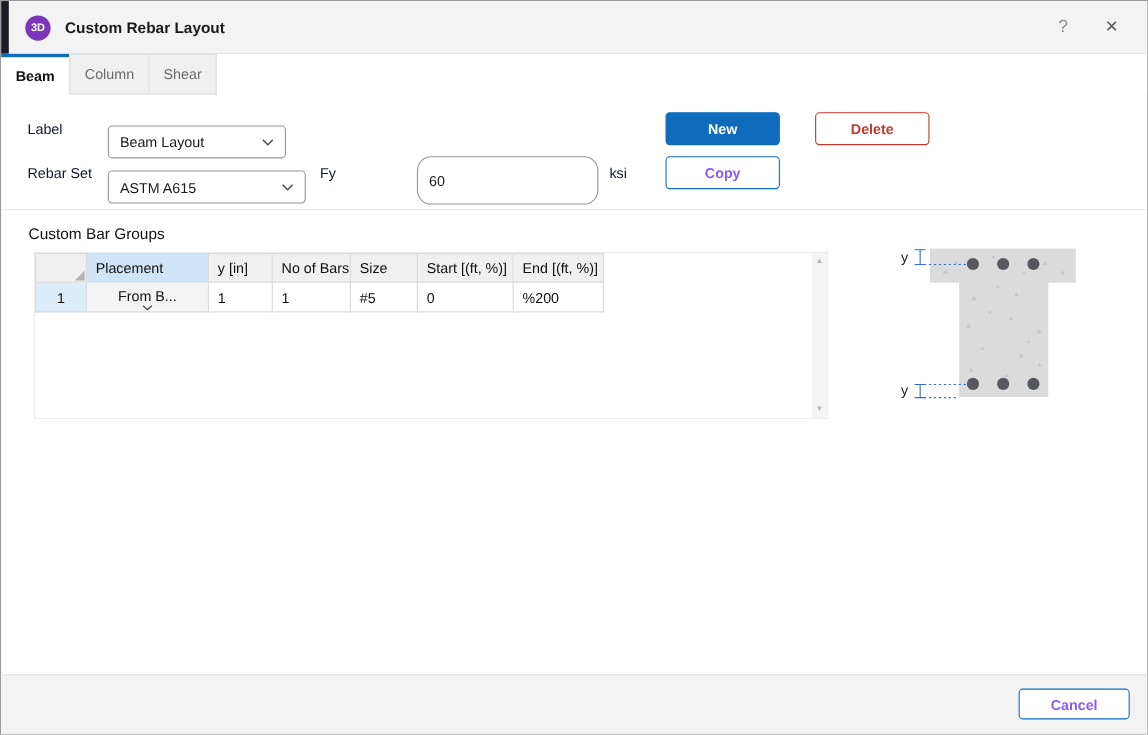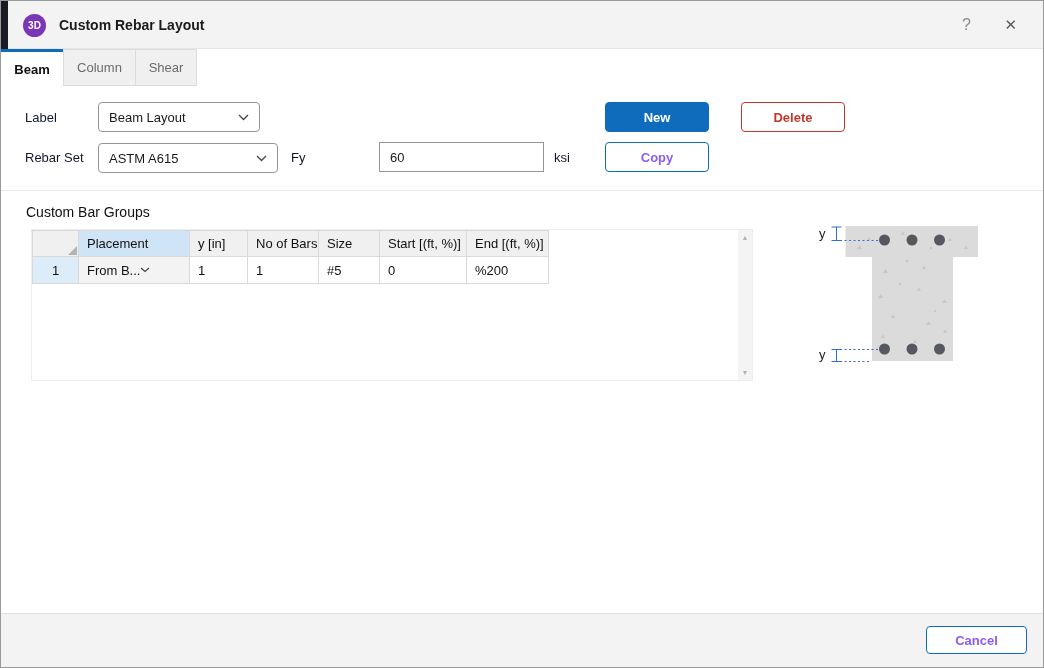--- a/index.html
+++ b/index.html
@@ -16,40 +16,40 @@
   
   .tabbar{position:absolute;left:0;top:48px;width:100%;height:37px;display:flex;background:#fff;}
   .tab{height:37px;display:flex;align-items:center;justify-content:center;font-size:13px;box-sizing:border-box;}
   .tab.active{width:62px;background:#fff;border-top:3px solid #0f6cbd;font-weight:bold;color:#111;}
   .tab.inactive{background:#f0f0f0;color:#6b6b6b;border:1px solid #dcdcdc;}
   .tab.col{width:73px;}
   .tab.shear{width:61px;border-left:none;}
 
   
   .flabel{position:absolute;font-size:13px;color:#0f172a;}
-  .combo{position:absolute;height:30px;background:#fff;border:1px solid #969696;border-radius:4px;box-sizing:border-box;display:flex;align-items:center;font-size:13px;color:#1a1a1a;padding:0 10px;justify-content:space-between;}
-  .textbox{position:absolute;height:30px;background:#fff;border:1px solid #969696;border-radius:0;box-sizing:border-box;font-size:13px;color:#1a1a1a;padding:0 10px;font-family:"Liberation Sans",sans-serif;outline:none;}
+  .combo{position:absolute;height:30px;background:#fff;border:1px solid #969696;border-radius:4px;box-sizing:border-box;display:flex;align-items:center;font-size:13px;color:#1a1a1a;padding:0 10px;justify-content:space-between;margin-top:12px;}
+  .textbox{position:absolute;height:44px;background:#fff;border:1px solid #969696;border-radius:13px;box-sizing:border-box;font-size:13px;color:#1a1a1a;padding:0 10px;font-family:"Liberation Sans",sans-serif;outline:none;}
   .btn{position:absolute;width:104px;height:30px;border-radius:4px;font-size:13px;font-weight:600;display:flex;align-items:center;justify-content:center;box-sizing:border-box;cursor:default;}
   .btn-primary{background:#0f6cbd;color:#fff;border:1px solid #0f6cbd;}
   .btn-outline-blue{background:#fff;color:#8b5cf6;border:1px solid #0f6cbd;}
   .btn-outline-red{background:#fff;color:#c0392b;border:1px solid #c0392b;}
 
   .sep{position:absolute;left:0;width:100%;height:1px;background:#e8e8e8;}
 
   
   .section-title{position:absolute;left:25px;top:203px;font-size:14px;color:#111;}
   .grid-viewport{position:absolute;left:30px;top:228px;width:722px;height:152px;background:#fff;border:1px solid #ededed;box-sizing:border-box;}
   .trow{display:flex;height:27px;}
   .tcell{box-sizing:border-box;border-right:1px solid #d9d9d9;border-bottom:1px solid #d9d9d9;font-size:13px;color:#111;display:flex;align-items:center;padding:0 8px;white-space:nowrap;overflow:hidden;}
   .tcell.hd{background:#f0f0f0;}
   .tcell.hd-sel{background:#cfe4f6;}
   .tcell.corner{background:#f0f0f0;position:relative;border-left:1px solid #d9d9d9;border-top:1px solid #d9d9d9;}
   .corner-diag{position:absolute;right:1px;bottom:1px;width:0;height:0;border-left:9px solid transparent;border-bottom:9px solid #b3b3b3;}
   .tcell.rownum{background:#ddecf9;justify-content:center;border-left:1px solid #d9d9d9;}
-  .tcell.editor{background:#f3f3f3;justify-content:flex-start;}
+  .tcell.editor{background:#f3f3f3;justify-content:flex-end;flex-direction:column;}
   .w-corner{width:47px;}.w-place{width:111px;}.w-y{width:58px;}.w-bars{width:71px;}.w-size{width:61px;}.w-start{width:87px;}.w-end{width:82px;}
   .trow.hdr .tcell{border-top:1px solid #d9d9d9;}
 
   .vscroll{position:absolute;right:0;top:0;width:14px;height:150px;background:#f4f4f4;display:flex;flex-direction:column;justify-content:space-between;align-items:center;}
   .scroll-arrow{font-size:7px;color:#b3b3b3;padding:4px 0;line-height:7px;}
 
   
   .diagram{position:absolute;left:803px;top:212px;}
 
   

